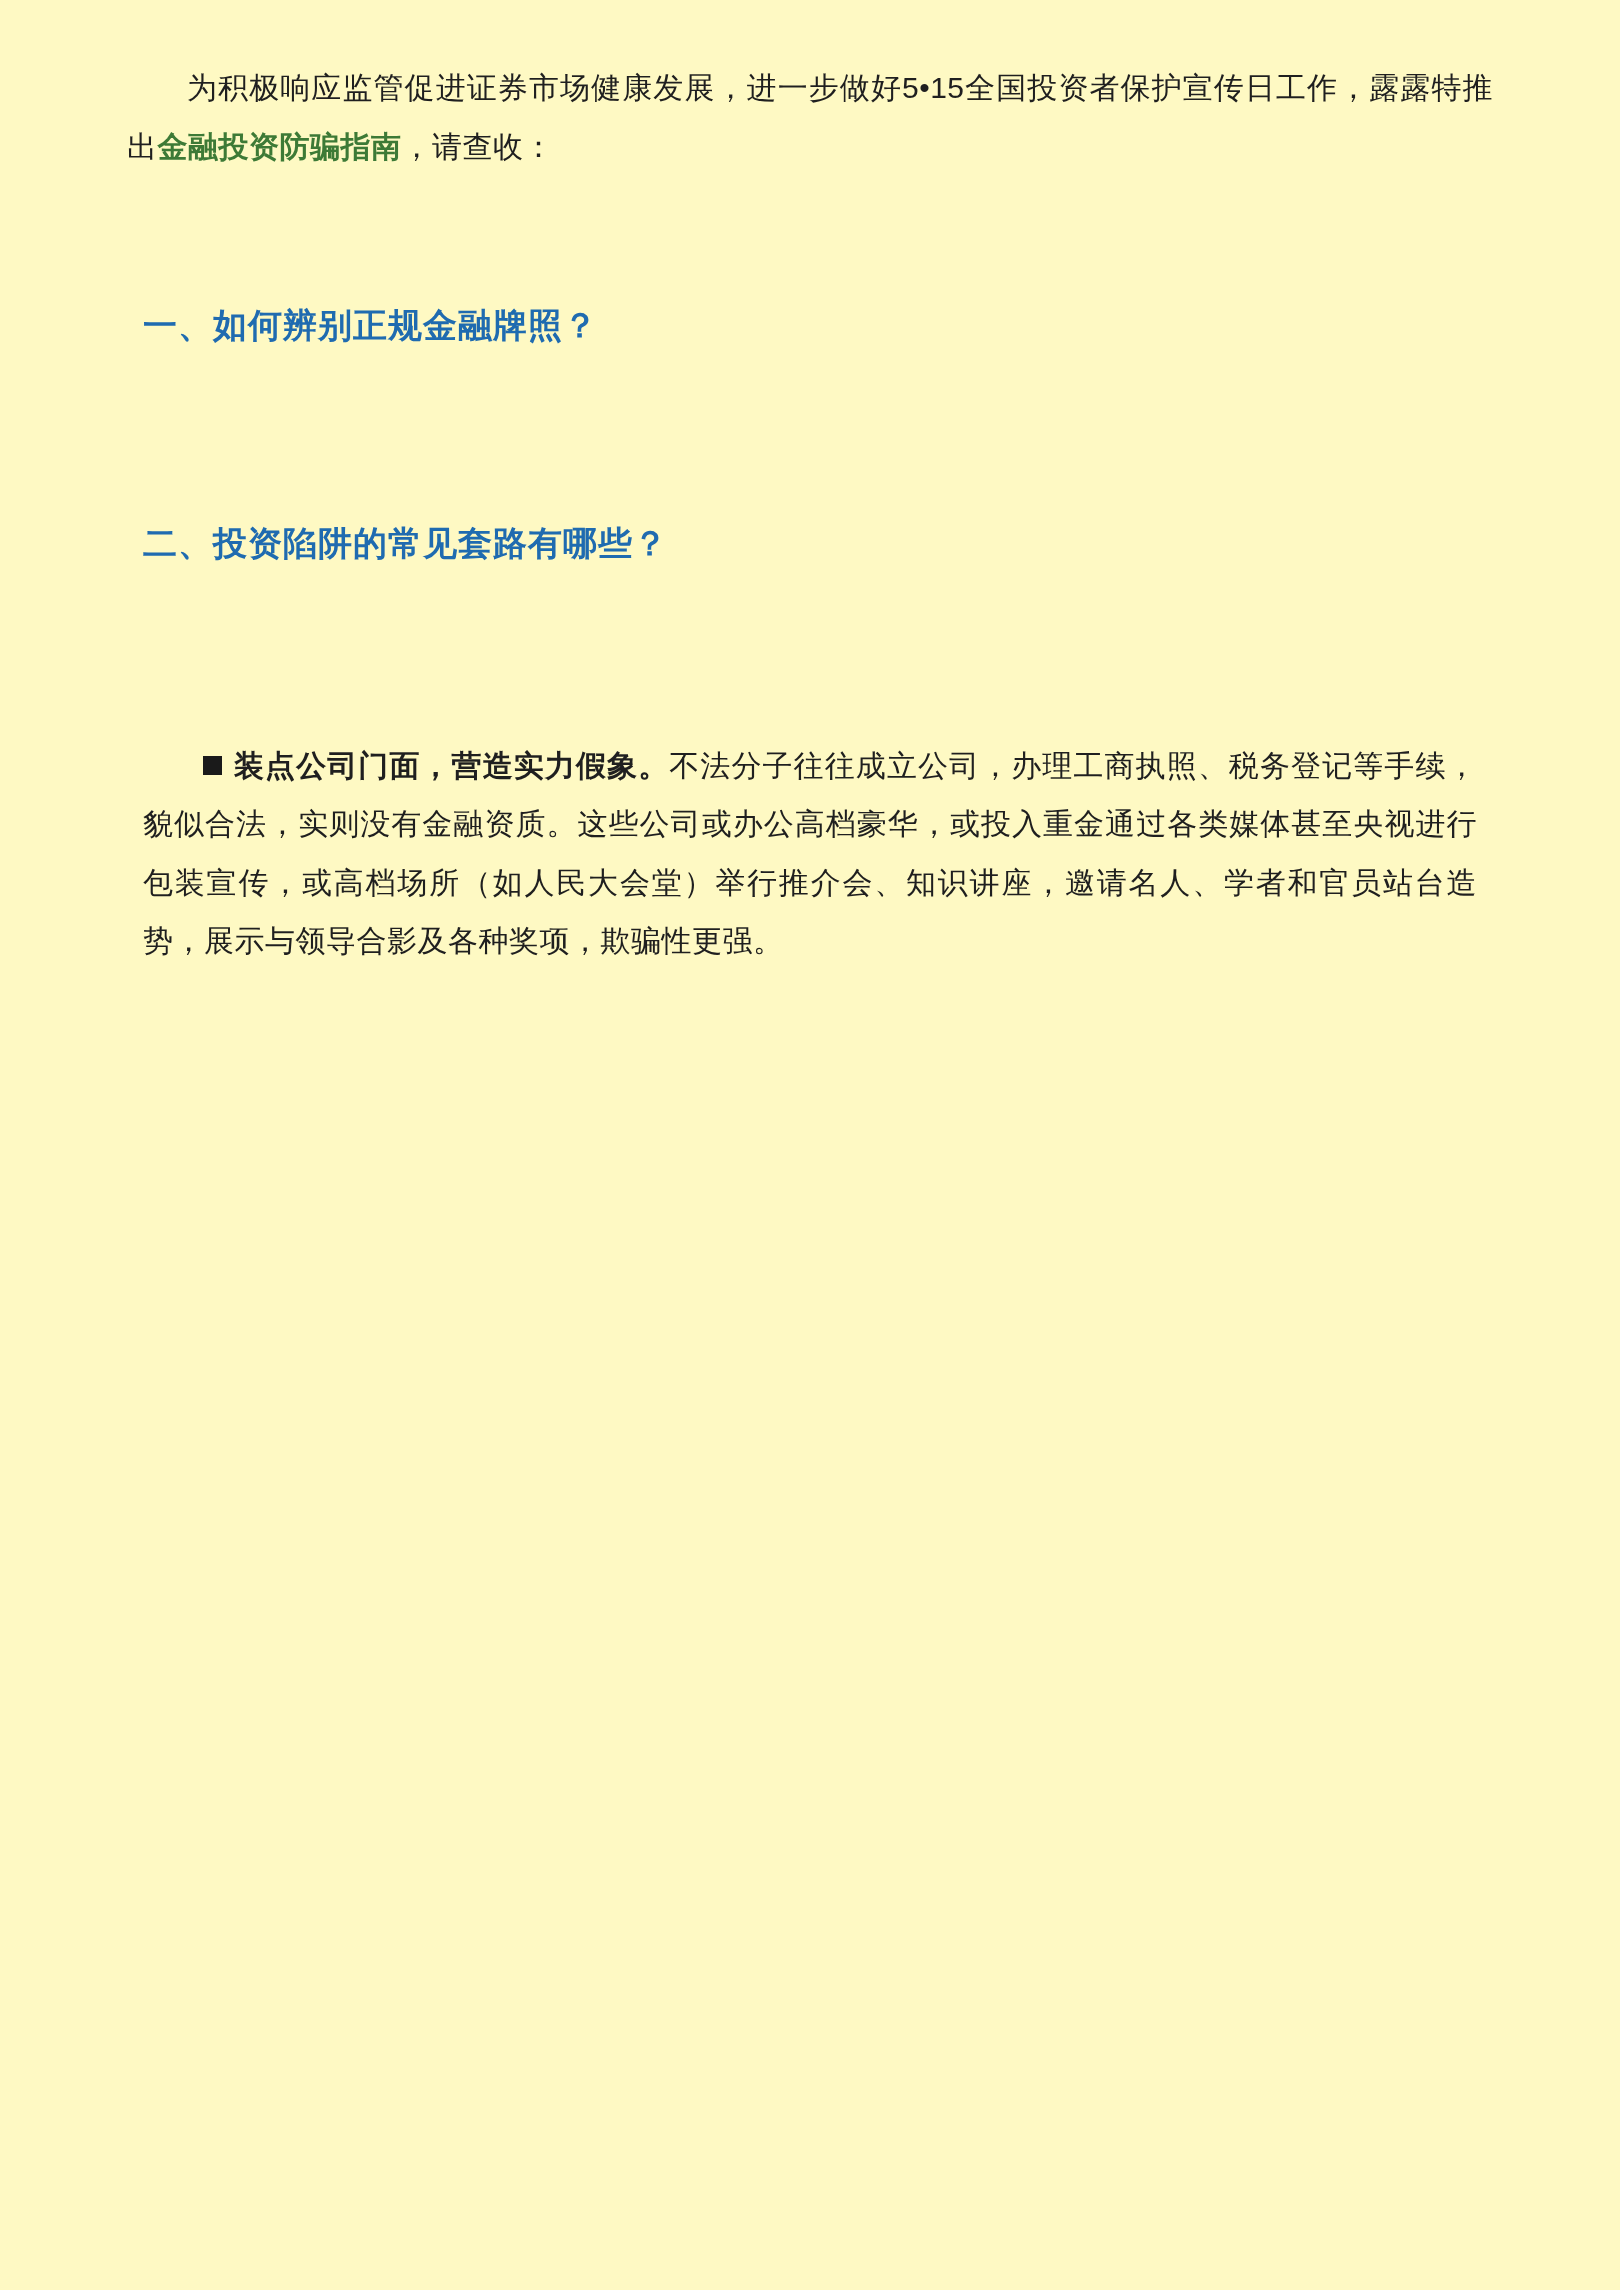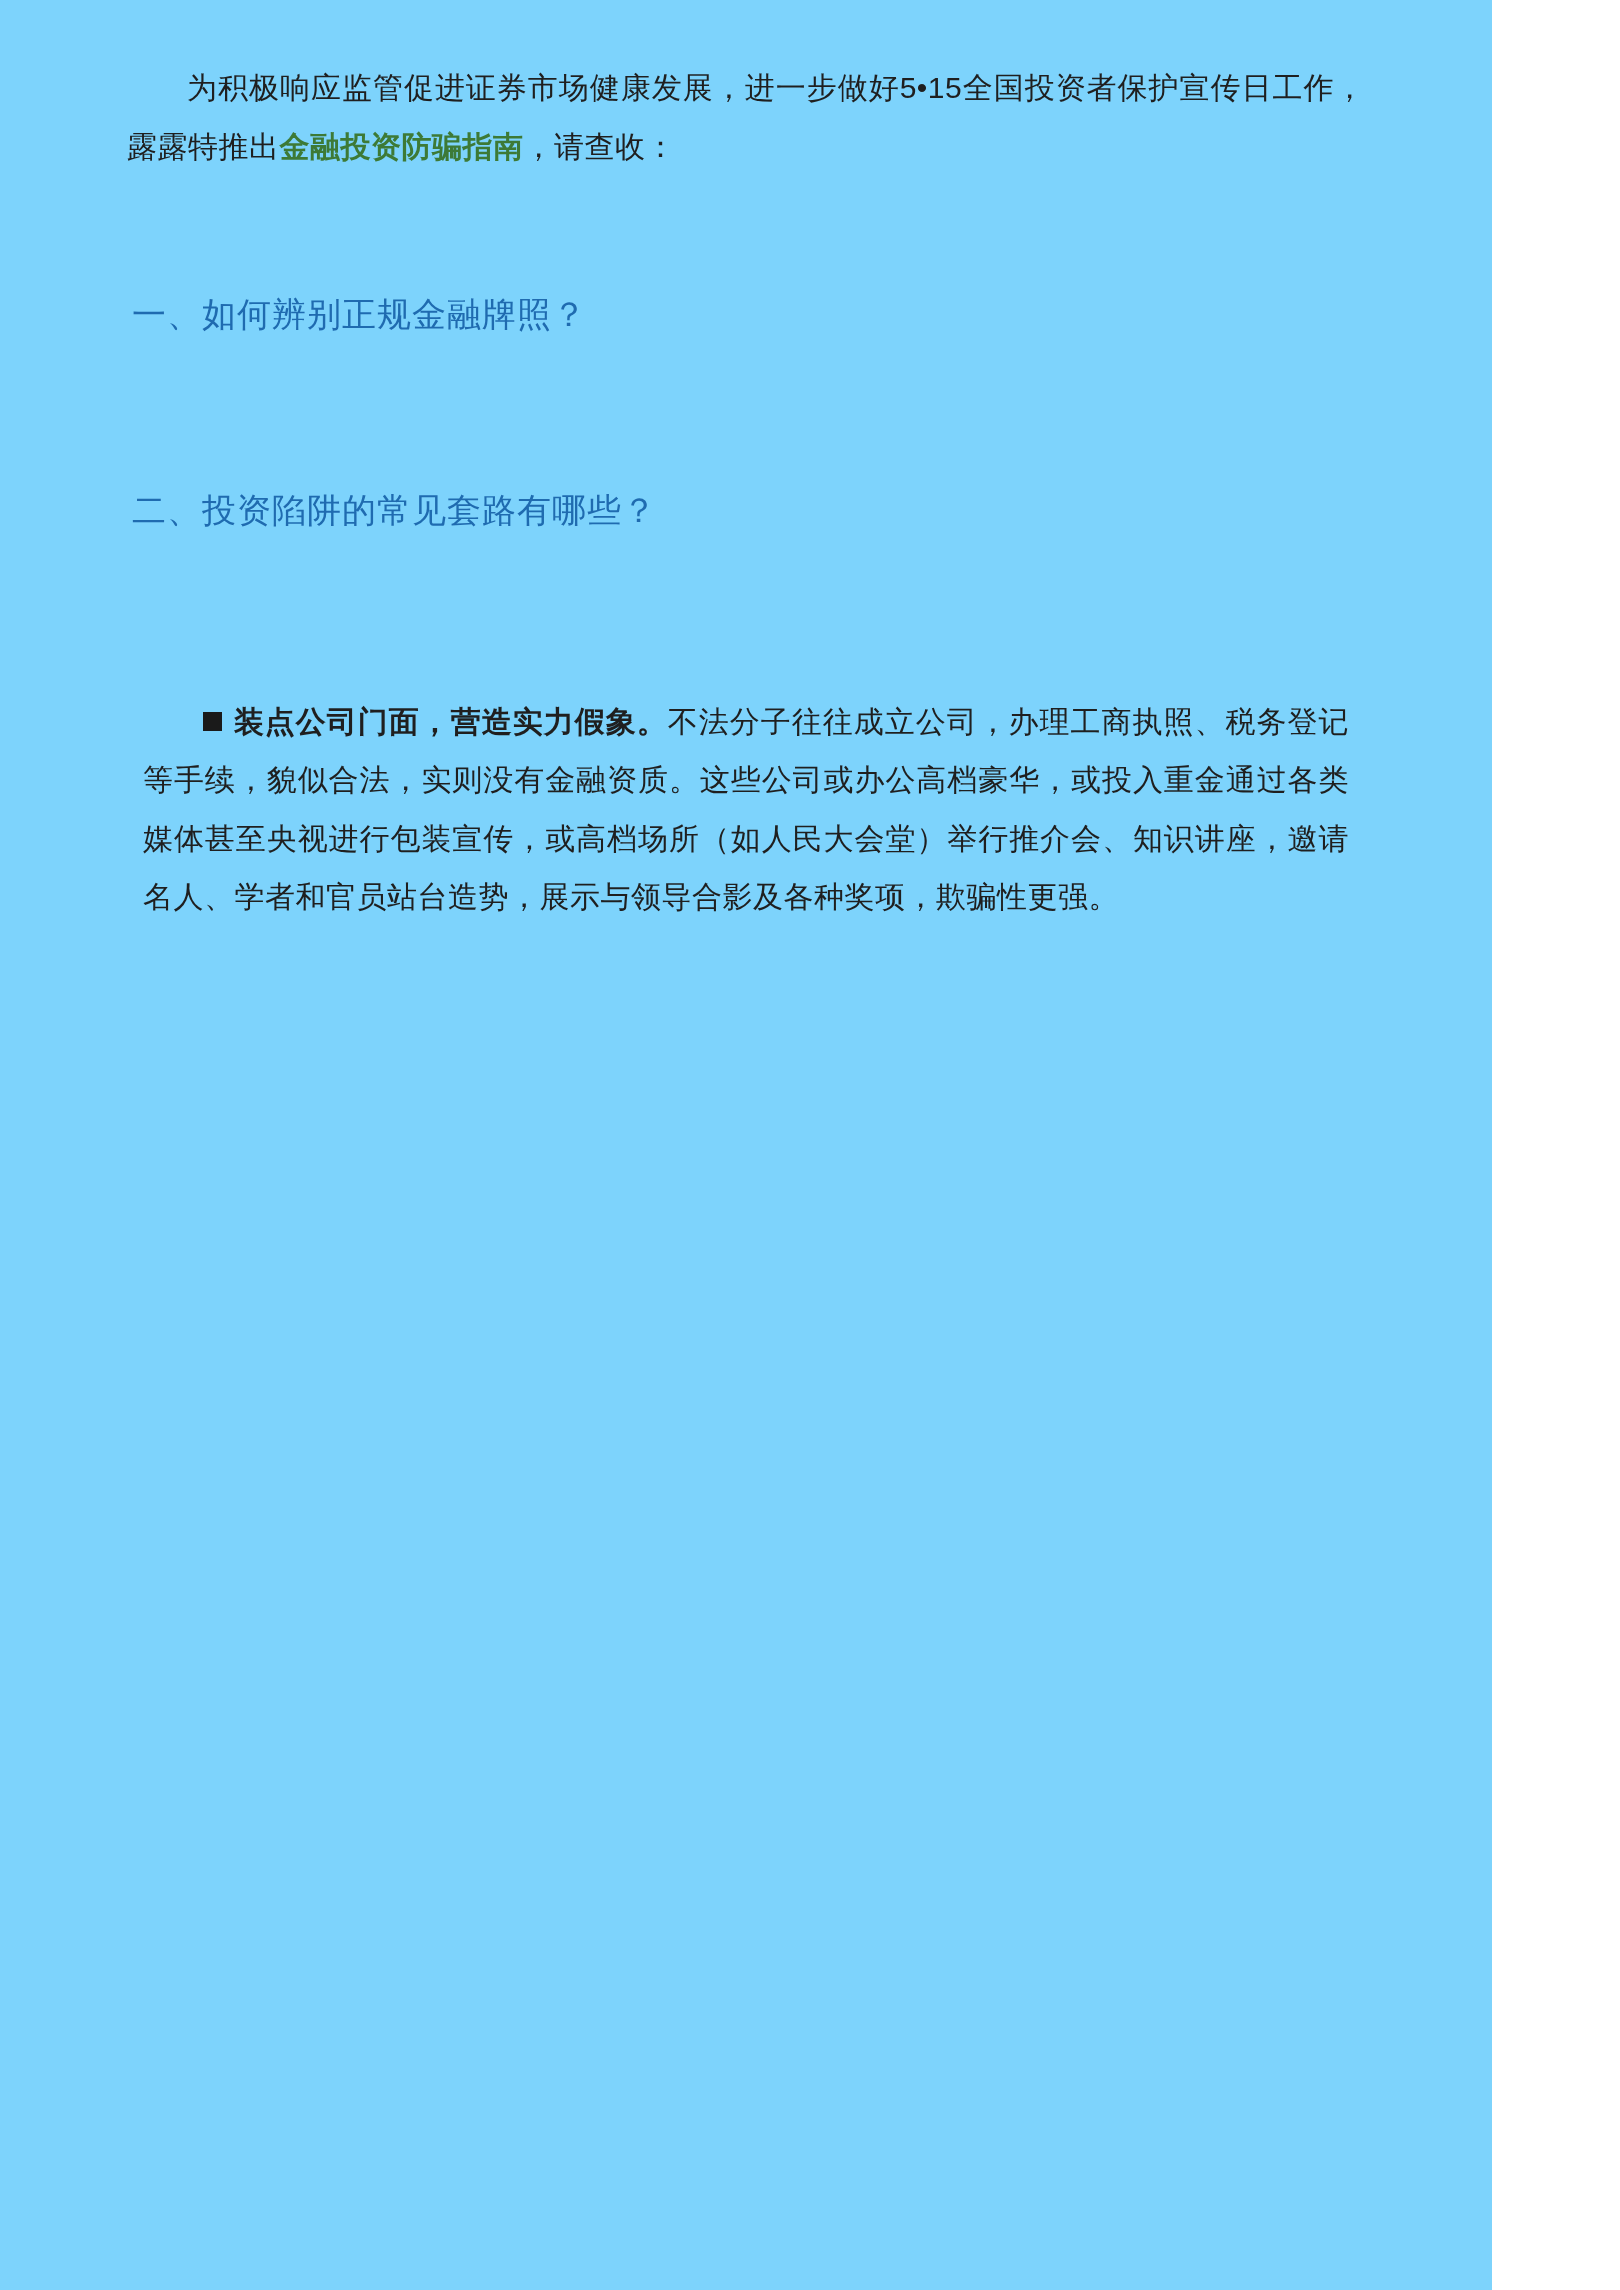--- a/index.html
+++ b/index.html
@@ -8,48 +8,48 @@
     background: #ffffff;
   }
   body {
     width: 1620px;
     min-height: 2291px;
     font-family: "Liberation Sans", "DejaVu Sans", sans-serif;
     color: #1a1a1a;
     -webkit-font-smoothing: antialiased;
   }
   .page {
-    width: 1492px;
+    width: 1620px;
     min-height: 2291px;
     box-sizing: border-box;
     padding: 59px 127px 39px 127px;
-    background: #7dd3fc;
+    background: #fef9c3;
   }
   .para {
     font-size: 30px;
     line-height: 1.95;
     text-align: justify;
     text-justify: inter-ideograph;
     letter-spacing: 0.5px;
     margin: 0;
     color: #1f1f1f;
   }
   .indent {
     text-indent: 2em;
   }
   .highlight-green {
     color: #3d7a36;
     font-weight: bold;
   }
   .section-heading {
     font-size: 34px;
-    font-weight: normal;
+    font-weight: bold;
     color: #1f6bb0;
     letter-spacing: 1px;
-    margin: 5px;
+    margin: 16px;
     padding: 0;
     line-height: 1.5;
   }
   .gap-sm { height: 27.4px; }
   .gap-lg { height: 90px; }
   .gap-xl { height: 108px; }
   .bullet-square {
     display: inline-block;
     width: 18.6px;
     height: 18.6px;

